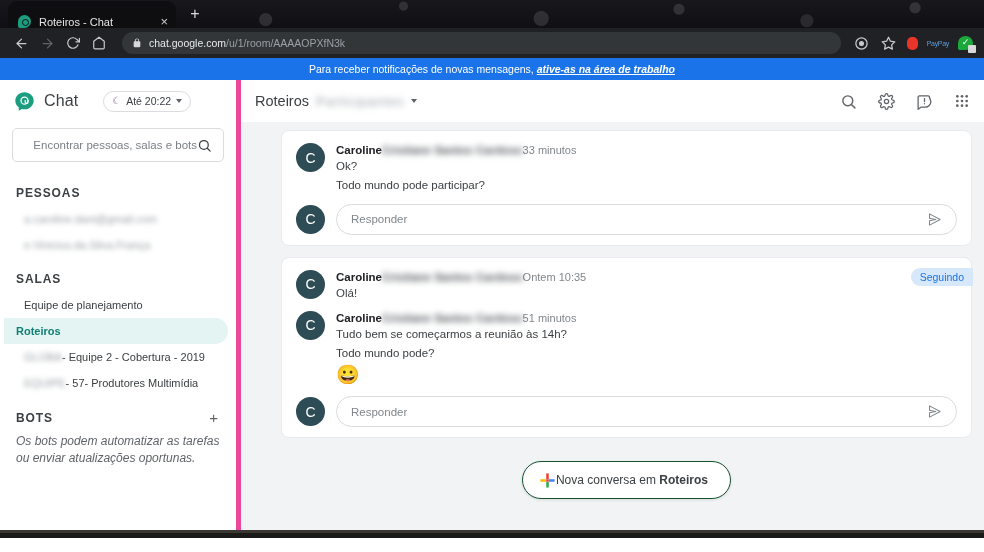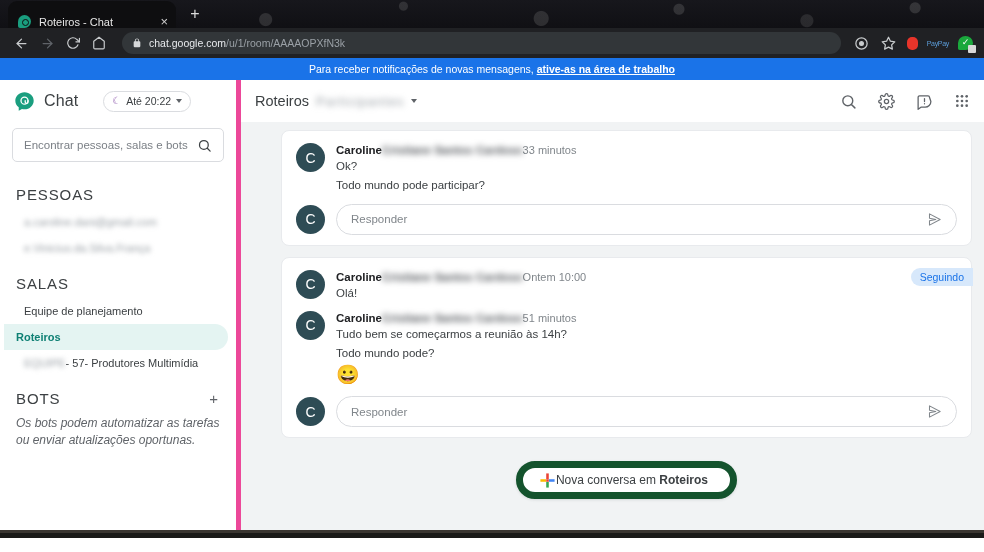--- a/index.html
+++ b/index.html
@@ -85,21 +85,21 @@
     position: absolute; right: -2px; bottom: -2px; width: 8px; height: 8px;
     background: #d8d8d8; border-radius: 1px;
   }
 
   
   .notif-bar {
     height: 22px; background: #1a73e8; display: flex;
     align-items: center; justify-content: center;
   }
   .notif-text { font-size: 10.5px; color: #ffffff; }
-  .notif-link { color: #ffffff; text-decoration: underline; font-weight: bold; cursor: pointer; }
+  .notif-link { color: #ffffff; text-decoration: underline; font-weight: bold; cursor: pointer; font-style: italic; }
 
   
   .chat-shell { display: flex; height: 450px; background: #fff; }
 
   
   .sidebar {
     width: 241px; flex: none; background: #ffffff;
     border-right: 5px solid #ec4899; display: flex; flex-direction: column;
   }
   .brand { height: 42px; display: flex; align-items: center; padding: 0 14px; gap: 9px; }
@@ -115,30 +115,30 @@
   .caret { width: 0; height: 0; border-left: 3.5px solid transparent;
     border-right: 3.5px solid transparent; border-top: 4px solid #5f6368; }
 
   .search-wrap { padding: 6px 12px 10px; }
   .search-box {
     height: 34px; border: 1px solid #dadce0; border-radius: 5px;
     display: flex; align-items: center; padding: 0 11px; cursor: text;
   }
   .search-input {
     flex: 1; border: none; outline: none; background: transparent;
-    font-family: "Liberation Sans", sans-serif; font-size: 11.5px; color: #3c4043;
+    font-family: "Liberation Sans", sans-serif; font-size: 11.5px; color: #3c4043; text-align: right;
   }
   .search-input::placeholder { color: #7a7f85; }
 
   .section-head {
     display: flex; align-items: center; justify-content: space-between;
     padding: 14px 16px 6px;
   }
   .section-title {
-    font-size: 15px; font-weight: normal; color: #3c4043; letter-spacing: .9px;
+    font-size: 12px; font-weight: bold; color: #3c4043; letter-spacing: .9px;
   }
   .plus-btn { font-size: 15px; color: #5f6368; line-height: 1; cursor: pointer; padding: 0 2px; }
 
   .nav-item {
     height: 26px; display: flex; align-items: center; padding: 0 24px;
     font-size: 11px; color: #3c4043; cursor: pointer; white-space: nowrap; text-align: right;
   }
   .nav-item.blurred { color: #9aa0a6; filter: blur(2.6px); }
   .nav-item.partial-blur .blur-part { filter: blur(2.6px); color: #9aa0a6; }
   .nav-item.active {
@@ -194,21 +194,21 @@
   }
   .reply-input {
     flex: 1; border: none; outline: none; background: transparent;
     font-family: "Liberation Sans", sans-serif; font-size: 11.5px; color: #3c4043;
   }
   .reply-input::placeholder { color: #80868b; }
   .send-icon { color: #80868b; cursor: pointer; flex: none; display: flex; }
 
   .new-convo-wrap { display: flex; justify-content: center; padding: 12px 0 16px; }
   .new-convo-btn {
-    height: 38px; background: #ffffff; border: 7px solid #14532d;
+    height: 38px; background: #ffffff; border: 1px solid #14532d;
     border-radius: 19px; display: flex; align-items: center; 
     padding: 0 22px 0 16px; cursor: pointer;
     box-shadow: 0 1px 3px rgba(60,64,67,.14);
   }
   .gplus { width: 17px; height: 17px; flex: none; }
   .new-convo-text { font-size: 12px; color: #3c4043; }
   .new-convo-text b { font-weight: bold; }
 
   .bottom-strip { height: 8px; background: #1a1a18; }
   .bottom-strip .seam { height: 3px; background: #3a3631; }
@@ -328,20 +328,24 @@
       </div>
       <div class="nav-item blurred">a.caroline.dani@gmail.com</div>
       <div class="nav-item blurred">e.Vinicius.da.Silva.França</div>
 
       <div class="section-head">
         <span class="section-title">SALAS</span>
       </div>
       <div class="nav-item">Equipe de planejamento</div>
       <div class="nav-item active">Roteiros</div>
       <div class="nav-item partial-blur">
+          <span class="blur-part">GLOBA</span>
+          <span> - Equipe 2 - Cobertura - 2019</span>
+        </div>
+      <div class="nav-item partial-blur">
           <span class="blur-part">EQUIPE</span>
           <span> - 57- Produtores Multimídia</span>
         </div>
 
       <div class="section-head">
         <span class="section-title">BOTS</span>
         <span class="plus-btn">+</span>
       </div>
       <div class="bots-note">Os bots podem automatizar as tarefas ou enviar atualizações oportunas.</div>
     </div>
@@ -417,21 +421,21 @@
         </div>
 
         <div class="thread-card">
           <div class="follow-badge">Seguindo</div>
           <div class="msg">
             <div class="avatar">C</div>
             <div class="msg-body">
               <div class="msg-meta">
                 <span class="sender">Caroline</span>
                 <span class="sender-blur">Cristiane Santos Cardoso</span>
-                <span class="timestamp">Ontem 10:00</span>
+                <span class="timestamp">Ontem 10:35</span>
               </div>
               <div class="msg-line">Olá!</div>
             </div>
           </div>
           <div class="msg">
             <div class="avatar">C</div>
             <div class="msg-body">
               <div class="msg-meta">
                 <span class="sender">Caroline</span>
                 <span class="sender-blur">Cristiane Santos Cardoso</span>

